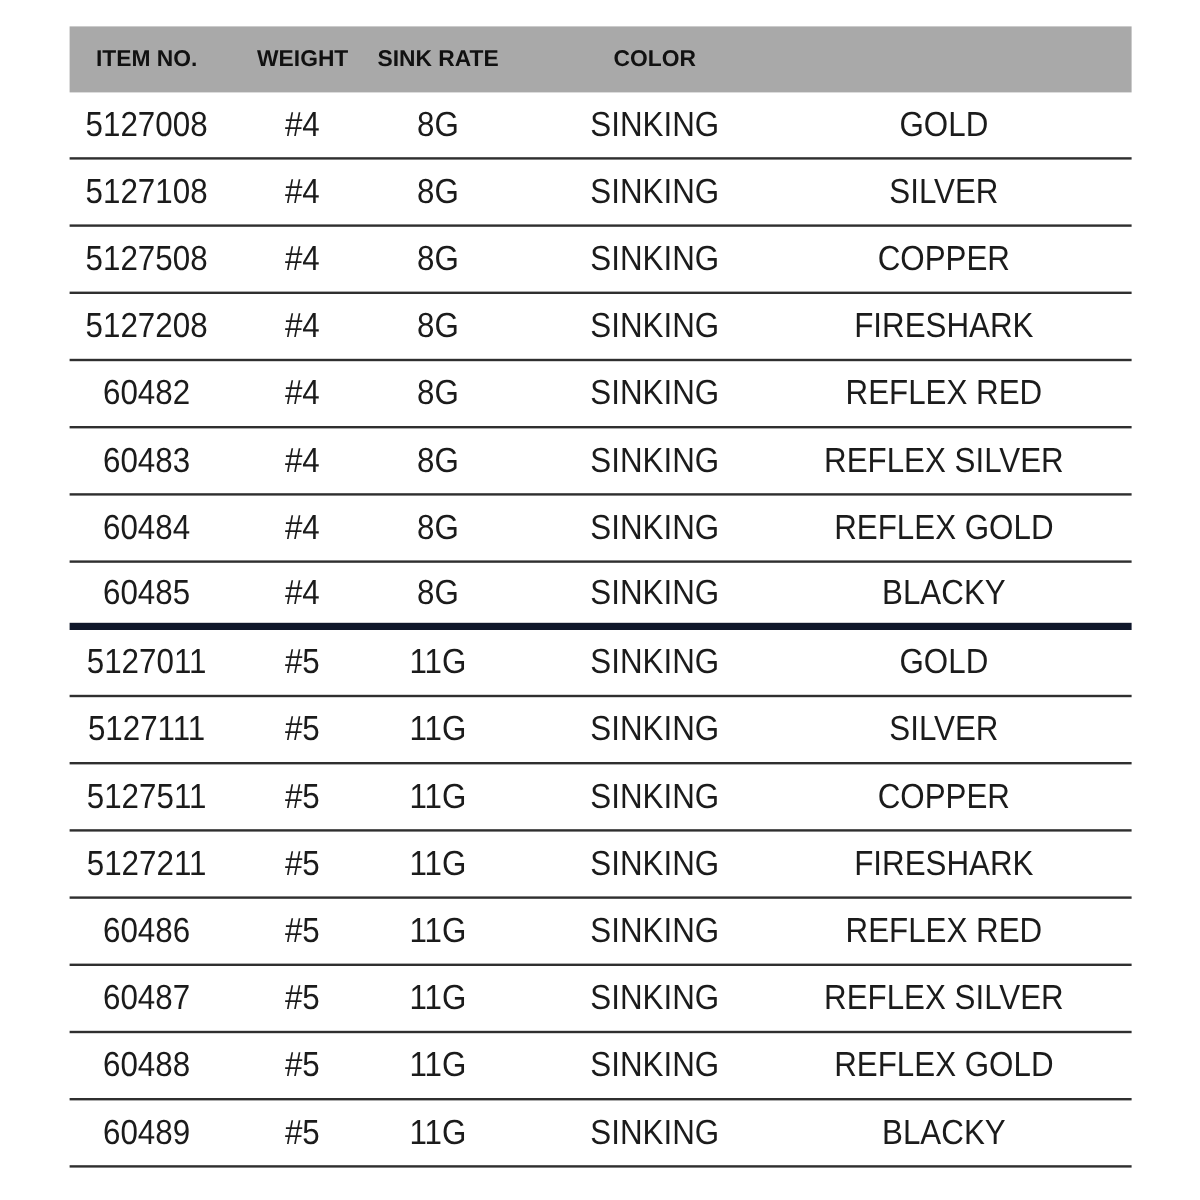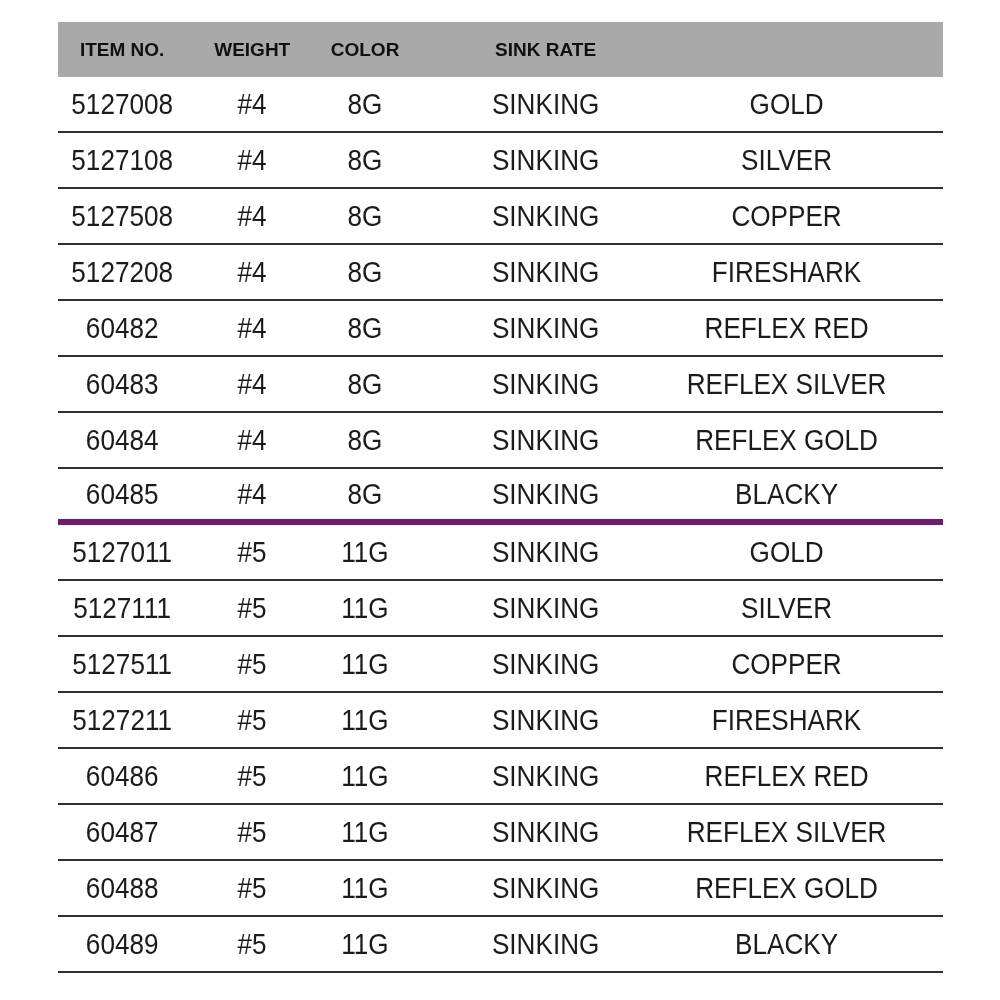--- a/index.html
+++ b/index.html
@@ -33,21 +33,21 @@
     color: #111111;
     white-space: nowrap;
   }
   .row {
     display: grid;
     grid-template-columns: 14.5% 14.9% 10.6% 30.2% 29.8%;
     height: 56px;
     border-bottom: 2px solid #2f2f2f;
   }
   .row.group-end {
-    border-bottom: 6px solid #701a75;
+    border-bottom: 6px solid #0f172a;
   }
   .td {
     display: flex;
     align-items: center;
     justify-content: center;
     font-size: 29px;
     font-weight: 400;
     color: #1b1b1b;
     white-space: nowrap;
     transform: scaleX(0.9);
@@ -56,22 +56,22 @@
 </style>
 </head>
 <body>
 
 <div class="page">
   <div class="spec-table">
 
     <div class="thead">
       <div class="th">ITEM NO.</div>
       <div class="th">WEIGHT</div>
+      <div class="th">SINK RATE</div>
       <div class="th">COLOR</div>
-      <div class="th">SINK RATE</div>
     </div>
 
     <div>
   <div class="row">
     <div class="td">5127008</div>
     <div class="td">#4</div>
     <div class="td">8G</div>
     <div class="td">SINKING</div>
     <div class="td">GOLD</div>
   </div>

